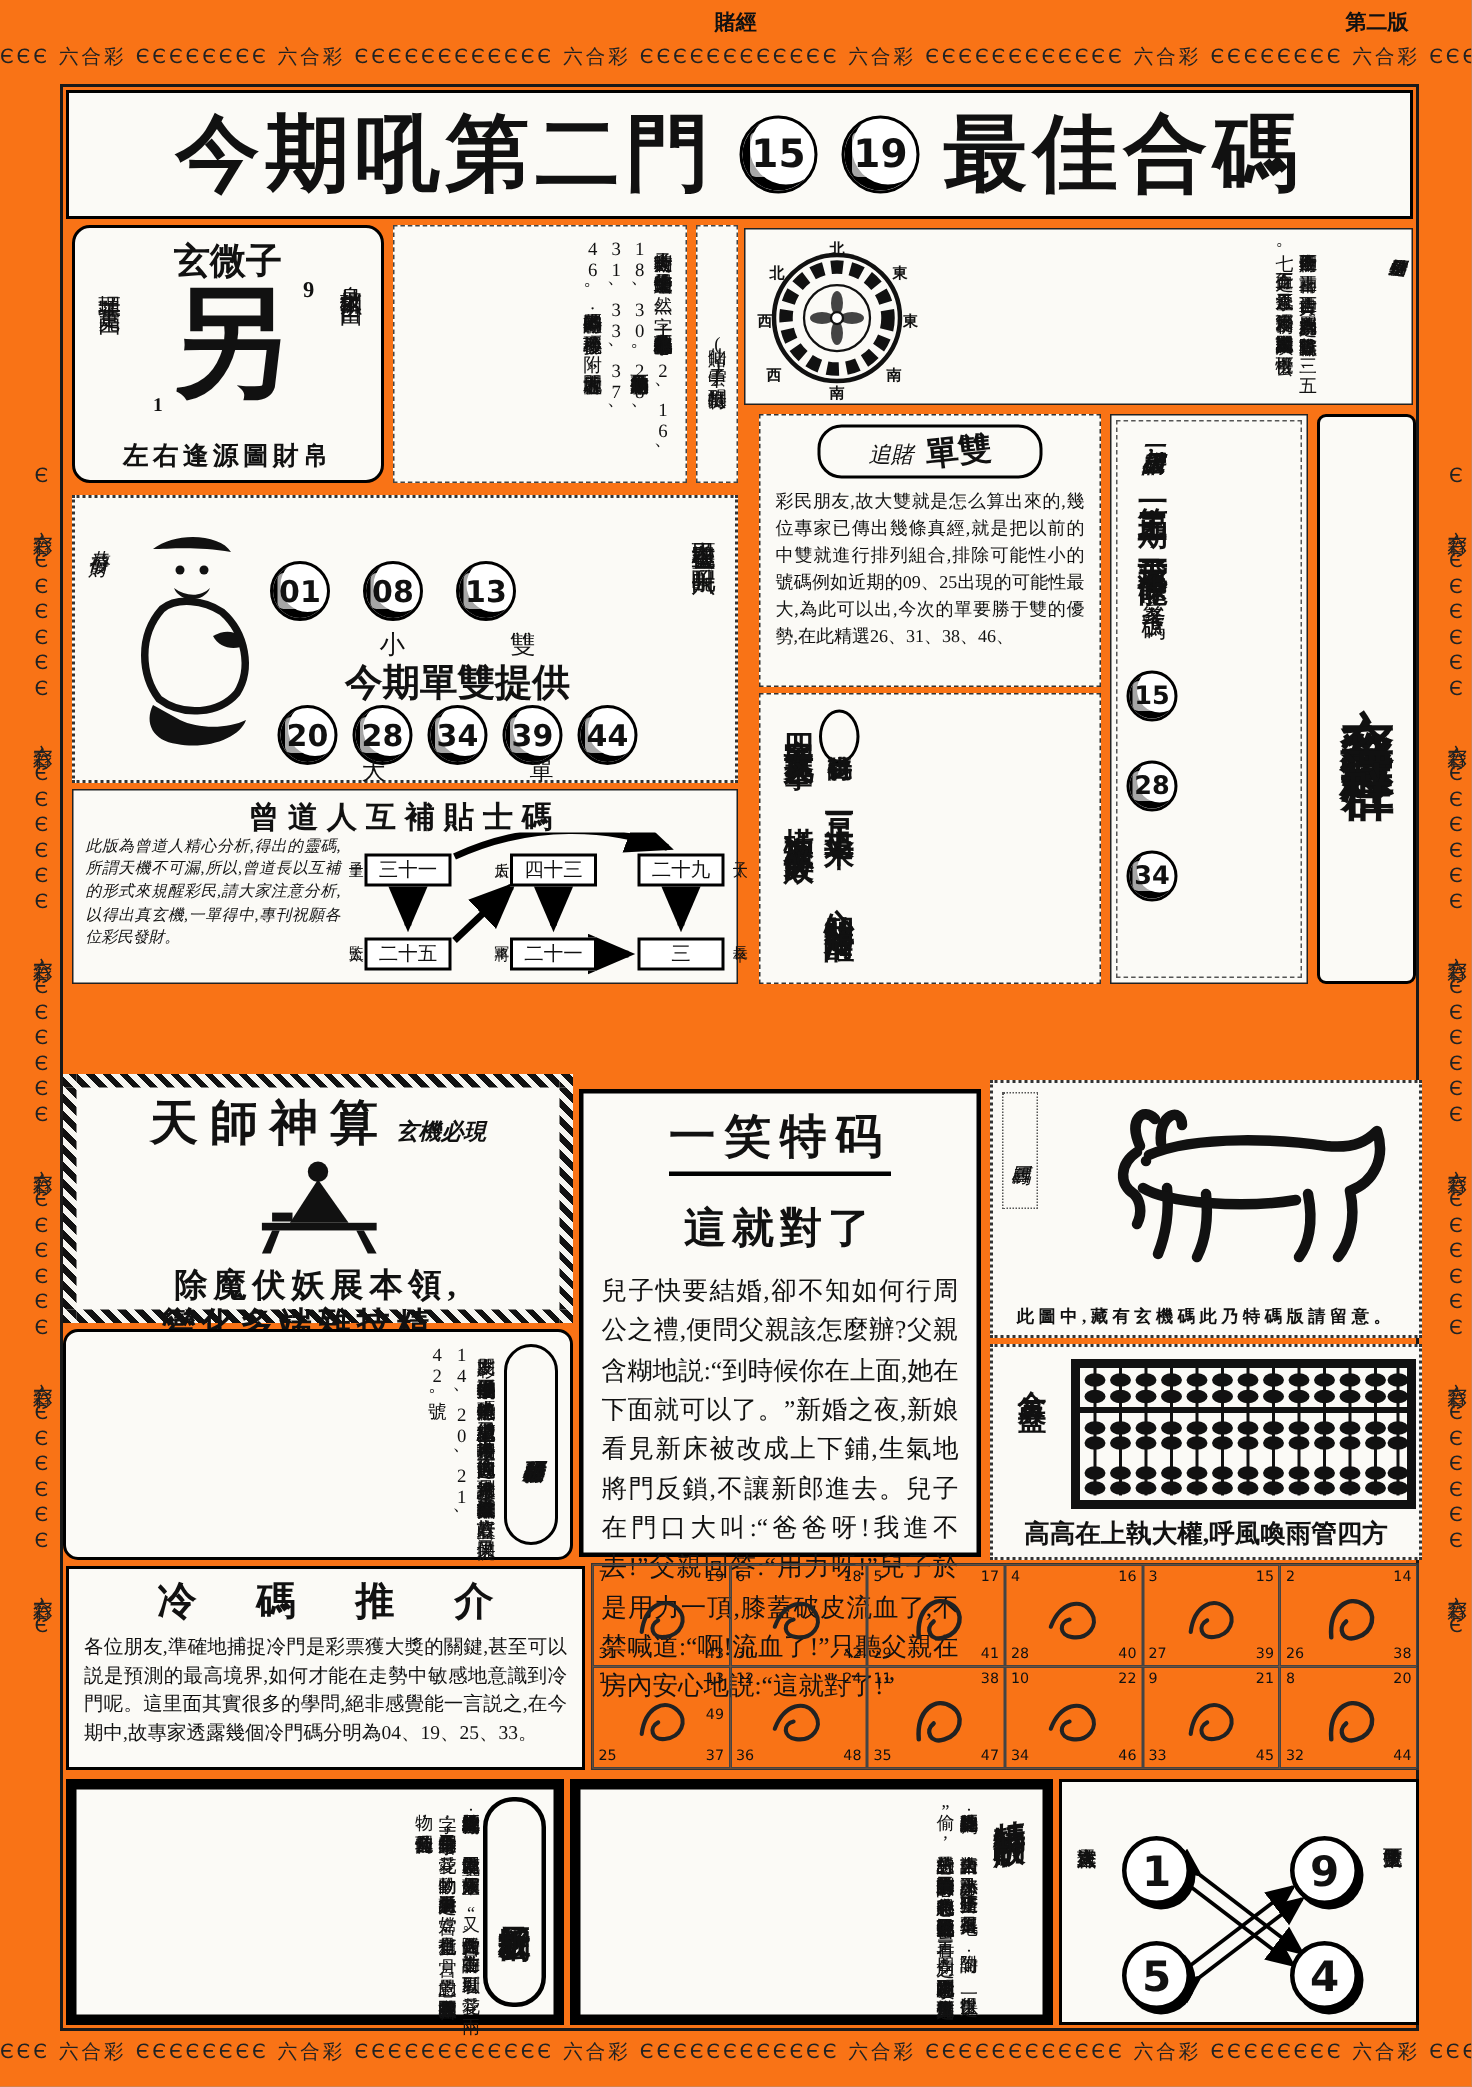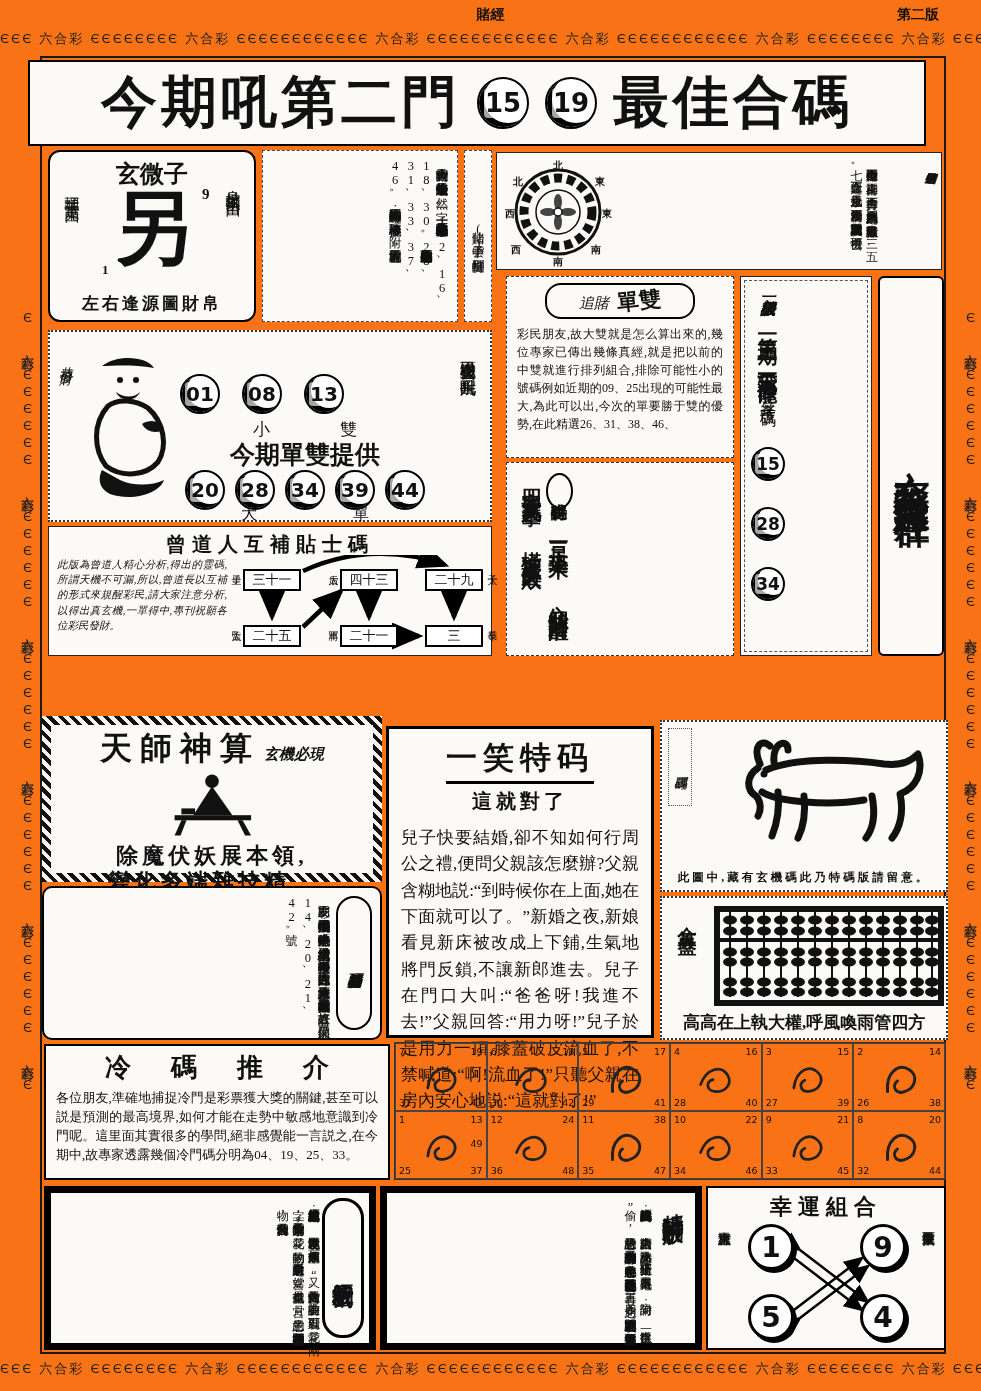--- a/index.html
+++ b/index.html
@@ -21,21 +21,21 @@
          font-size:13px;letter-spacing:2px;white-space:nowrap;}
   .strip.v{writing-mode:vertical-rl;text-orientation:upright;letter-spacing:2px;}
   
   #masthead-center{top:6px;left:0;right:0;text-align:center;font-weight:bold;font-size:14px;}
   #masthead-right{top:6px;right:42px;font-weight:bold;font-size:14px;}
   #strip-top{top:26px;left:0;width:981px;height:26px;line-height:26px;}
   #strip-bottom{top:1356px;left:0;width:981px;height:26px;line-height:26px;}
   #strip-left{left:2px;top:52px;width:34px;height:1300px;text-align:center;}
   #strip-right{right:2px;top:52px;width:34px;height:1300px;text-align:center;}
   #content-frame{left:40px;top:56px;width:906px;height:1298px;border:2px solid #1a1a1a;background:transparent;}
-  #header-box{left:28px;top:60px;width:898px;height:86px;border:2px solid #000;
+  #header-box{left:44px;top:60px;width:898px;height:86px;border:2px solid #000;
               display:flex;align-items:center;justify-content:center;gap:16px;}
   .header-title{font-size:56px;font-weight:900;letter-spacing:4px;}
   
   #xuanweizi-box{left:48px;top:150px;width:208px;height:172px;border:2px solid #000;border-radius:12px;}
   #xwz-title{top:6px;left:0;right:0;text-align:center;font-size:24px;font-weight:bold;}
   #xwz-left{left:12px;top:32px;font-size:15px;letter-spacing:2px;}
   #xwz-big{left:62px;top:36px;font-size:82px;font-weight:900;line-height:1;}
   #xwz-sup{left:152px;top:34px;font-size:15px;font-weight:bold;}
   #xwz-sub{left:52px;top:110px;font-size:13px;font-weight:bold;}
   #xwz-right{right:12px;top:26px;font-size:15px;letter-spacing:2px;}
@@ -102,21 +102,21 @@
   #ts-script{font-size:15px;font-style:italic;font-weight:bold;}
   #ts-cap{font-size:22px;font-weight:bold;letter-spacing:4px;line-height:1.2;}
   #fenxi-box{left:42px;top:886px;width:340px;height:154px;border:2px solid #000;border-radius:10px;}
   #fenxi-label{right:8px;top:8px;bottom:8px;width:36px;border:2.5px solid #000;border-radius:18px;
                display:flex;align-items:center;justify-content:center;}
   #fenxi-label .vt{font-size:14px;font-weight:bold;font-style:italic;}
   #fenxi-text{left:10px;top:8px;width:278px;height:138px;font-size:12.5px;line-height:1.3;}
   #yixiao-box{left:386px;top:726px;width:268px;height:312px;border:3px solid #000;text-align:center;}
   #yx-title{display:inline-block;margin-top:8px;font-size:31px;font-weight:900;letter-spacing:6px;
             border-bottom:3px solid #000;padding-bottom:2px;}
-  #yx-sub{margin-top:4px;font-size:20px;font-weight:bold;letter-spacing:4px;}
+  #yx-sub{margin-top:16px;font-size:28px;font-weight:bold;letter-spacing:4px;}
   #yx-body{margin:10px 12px 0;font-size:17px;line-height:1.55;text-align:justify;}
   #goat-box{left:660px;top:720px;width:288px;height:172px;border:2px dotted #333;}
   #goat-label{left:6px;top:6px;width:24px;height:78px;border:1px dotted #555;display:flex;
               align-items:center;justify-content:center;}
   #goat-label .vt{font-size:13px;font-style:italic;}
   #goat-svg{left:46px;top:8px;}
   #goat-caption{bottom:5px;left:0;right:0;text-align:center;font-size:11.5px;font-weight:bold;letter-spacing:3px;}
   #abacus-box{left:660px;top:896px;width:288px;height:144px;border:2px dotted #333;}
   #abacus-label{left:12px;top:14px;font-size:19px;font-weight:bold;letter-spacing:4px;}
   #abacus-svg-wrap{left:52px;top:8px;}
@@ -579,21 +579,20 @@
   </div>
 
   <div class="box" id="tms-box">
     <div class="abs" id="tms-label">
       <div class="vt">特碼詩剖析版</div>
     </div>
     <div class="abs vt" id="tms-text">此期真經的特碼詩寫道:“語由大來自苦,之詩小來亦己愁。上下猜猜受昨嗇,真是一毛不得留。”附句詩:“一生得之常以偷”,分析詩的意思,一二句中講到了苦一動物大的有時無計心中苦,小的有時急得也發愁,從中可以了解此物配對生下址分的密密,再看三、四句之意,講到它門逐漸到炭亂啃咬,抓住這點鼠這個生肖今次可首捧。</div>
   </div>
 
   <div class="box" id="lucky-box">
-    <div class="abs" id="lucky-title">幸運組合</div>
     <div class="abs vt" id="lucky-left">六珠海上祥雲來</div>
     <div class="abs vt" id="lucky-right">雙叉鳳雲中扶輦下</div>
     <svg class="abs" id="lucky-arrows" width="240" height="164" viewBox="0 0 240 164">
       <defs>
         <marker id="la" markerWidth="9" markerHeight="9" refX="7" refY="3.5" orient="auto">
           <path d="M0 0 L8 3.5 L0 7 Z" fill="#000"></path>
         </marker>
       </defs>
       <g stroke="#000" stroke-width="2.5" fill="none" marker-end="url(#la)" marker-start="url(#la)">
         <path d="M86 70 L154 122"></path>

